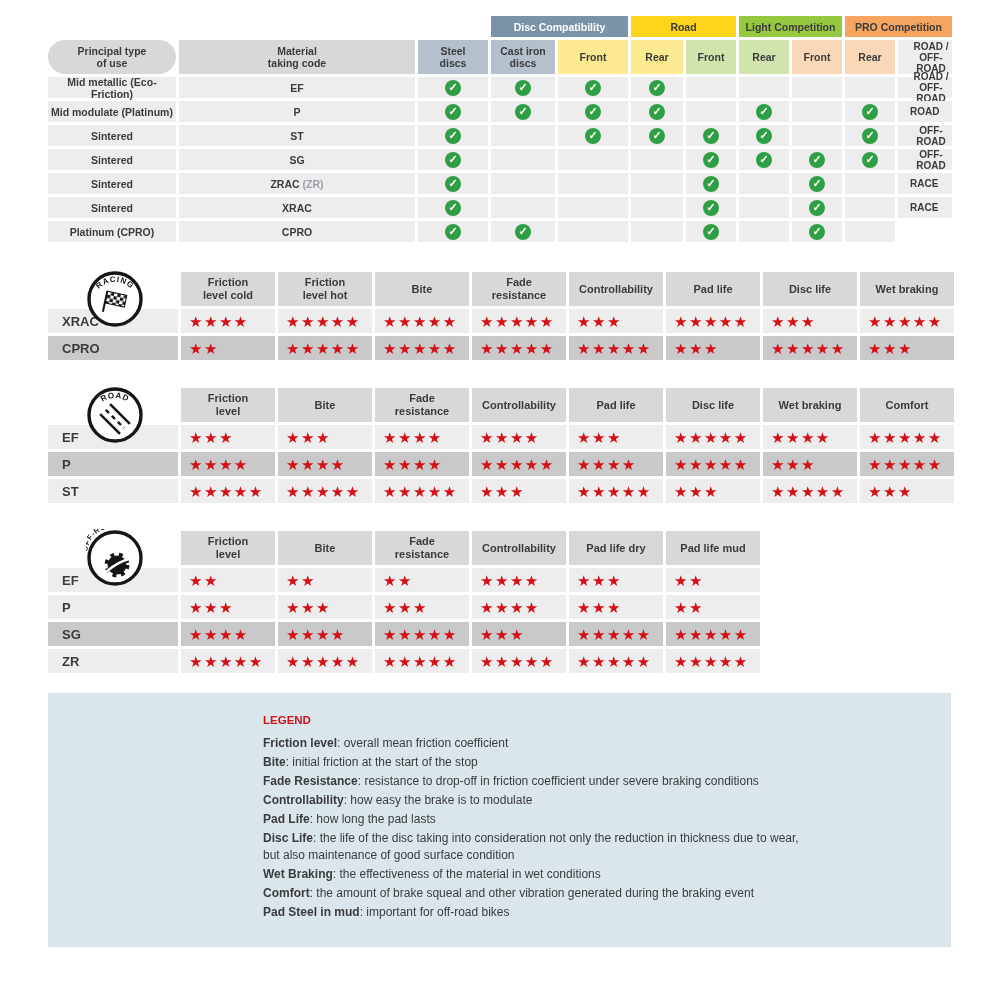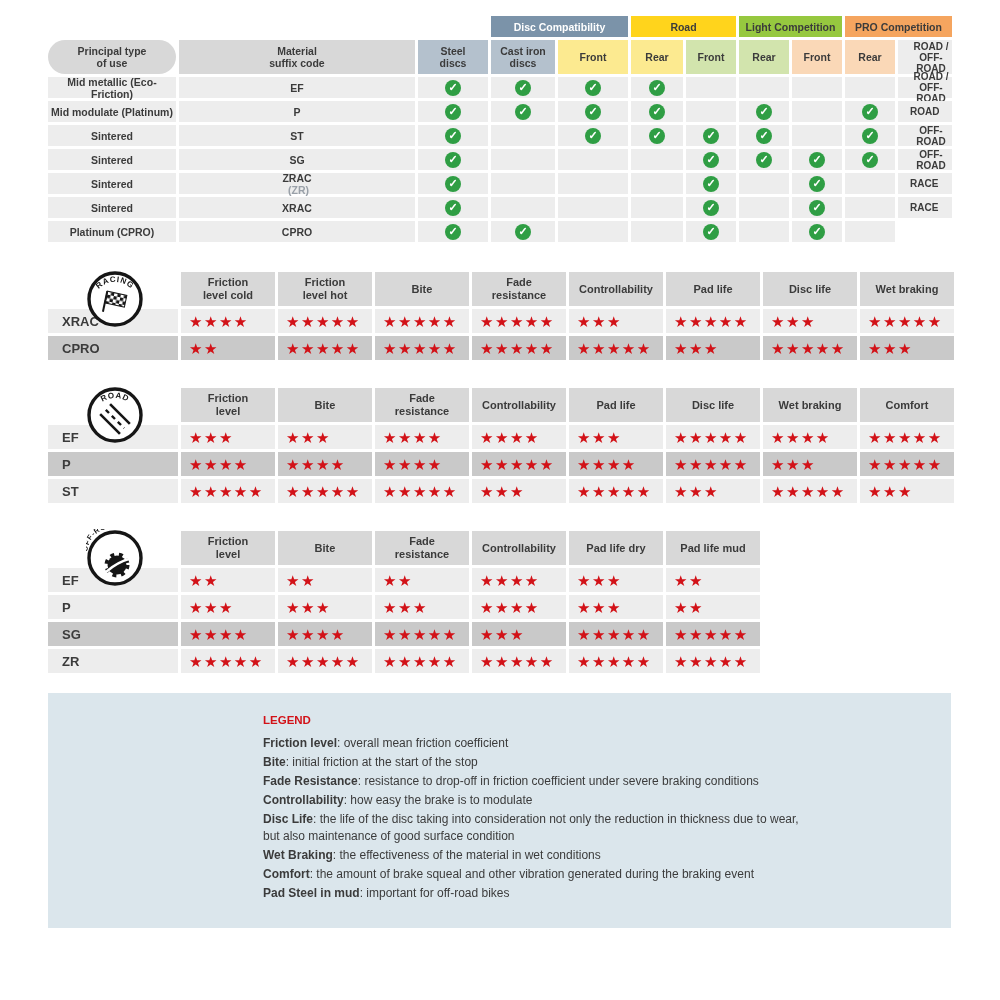--- a/index.html
+++ b/index.html
@@ -51,21 +51,21 @@
 <div class="page">
   <div class="compat-grid" id="compat-grid">
       <div style="grid-column: 1 / 4;"></div>
       <div class="c group" style="background: rgb(123, 147, 169); color: rgb(255, 255, 255); grid-column: span 2;">Disc Compatibility</div>
       <div class="c group" style="background: rgb(255, 212, 28); color: rgb(59, 59, 59); grid-column: span 2;">Road</div>
       <div class="c group" style="background: rgb(150, 200, 63); color: rgb(59, 59, 59); grid-column: span 2;">Light Competition</div>
       <div class="c group" style="background: rgb(245, 165, 95); color: rgb(59, 59, 59); grid-column: span 2;">PRO Competition</div>
       <div class="c hdr pre" style="background: rgb(216, 216, 216); border-radius: 17px;">Principal type
 of use</div>
       <div class="c hdr pre" style="background: rgb(216, 216, 216);">Material
-suffix code</div>
+taking code</div>
       <div class="c hdr pre" style="background: rgb(180, 193, 205);">Steel
 discs</div>
       <div class="c hdr pre" style="background: rgb(180, 193, 205);">Cast iron
 discs</div>
       <div class="c hdr pre" style="background: rgb(252, 234, 144);">Front</div>
       <div class="c hdr pre" style="background: rgb(252, 234, 144);">Rear</div>
       <div class="c hdr pre" style="background: rgb(210, 228, 173);">Front</div>
       <div class="c hdr pre" style="background: rgb(210, 228, 173);">Rear</div>
       <div class="c hdr pre" style="background: rgb(250, 216, 183);">Front</div>
       <div class="c hdr pre" style="background: rgb(250, 216, 183);">Rear</div>
@@ -158,21 +158,21 @@
         <span class="chk" style="background: rgb(47, 158, 68);">✓</span>
       </div>
       <div class="c" style="background: rgb(237, 237, 237);">
         <span class="chk" style="background: rgb(47, 158, 68);">✓</span>
       </div>
       <div class="c" style="background: rgb(237, 237, 237);">
         <span class="chk" style="background: rgb(47, 158, 68);">✓</span>
       </div>
       <div class="c use" style="background: rgb(237, 237, 237);">OFF-ROAD</div>
       <div class="c tech" style="background: rgb(237, 237, 237);">Sintered</div>
-      <div class="c code" style="background: rgb(237, 237, 237); flex-direction: column;">
+      <div class="c code" style="background: rgb(237, 237, 237);">
         <span>ZRAC</span>
         <span class="note" style="color: rgb(153, 160, 168);">(ZR)</span>
       </div>
       <div class="c" style="background: rgb(237, 237, 237);">
         <span class="chk" style="background: rgb(47, 158, 68);">✓</span>
       </div>
       <div class="c" style="background: rgb(237, 237, 237);"></div>
       <div class="c" style="background: rgb(237, 237, 237);"></div>
       <div class="c" style="background: rgb(237, 237, 237);"></div>
       <div class="c" style="background: rgb(237, 237, 237);">
@@ -510,20 +510,21 @@
         </div>
       </section>
     </div>
   <div class="legend" id="legend-box" style="background: rgb(219, 230, 236);">
     <div class="legend-title" id="legend-title" style="color: rgb(210, 18, 24);">LEGEND</div>
     <div id="legend-entries">
         <div class="legend-line"><b>Friction level</b><span class="pre">: overall mean friction coefficient</span></div>
         <div class="legend-line"><b>Bite</b><span class="pre">: initial friction at the start of the stop</span></div>
         <div class="legend-line"><b>Fade Resistance</b><span class="pre">: resistance to drop-off in friction coefficient under severe braking conditions</span></div>
         <div class="legend-line"><b>Controllability</b><span class="pre">: how easy the brake is to modulate</span></div>
+        <div class="legend-line"><b>Pad Life</b><span class="pre">: how long the pad lasts</span></div>
         <div class="legend-line"><b>Disc Life</b><span class="pre">: the life of the disc taking into consideration not only the reduction in thickness due to wear,
 but also maintenance of good surface condition</span></div>
         <div class="legend-line"><b>Wet Braking</b><span class="pre">: the effectiveness of the material in wet conditions</span></div>
         <div class="legend-line"><b>Comfort</b><span class="pre">: the amount of brake squeal and other vibration generated during the braking event</span></div>
         <div class="legend-line"><b>Pad Steel in mud</b><span class="pre">: important for off-road bikes</span></div>
       </div>
   </div>
 </div>
 
 </body></html>

